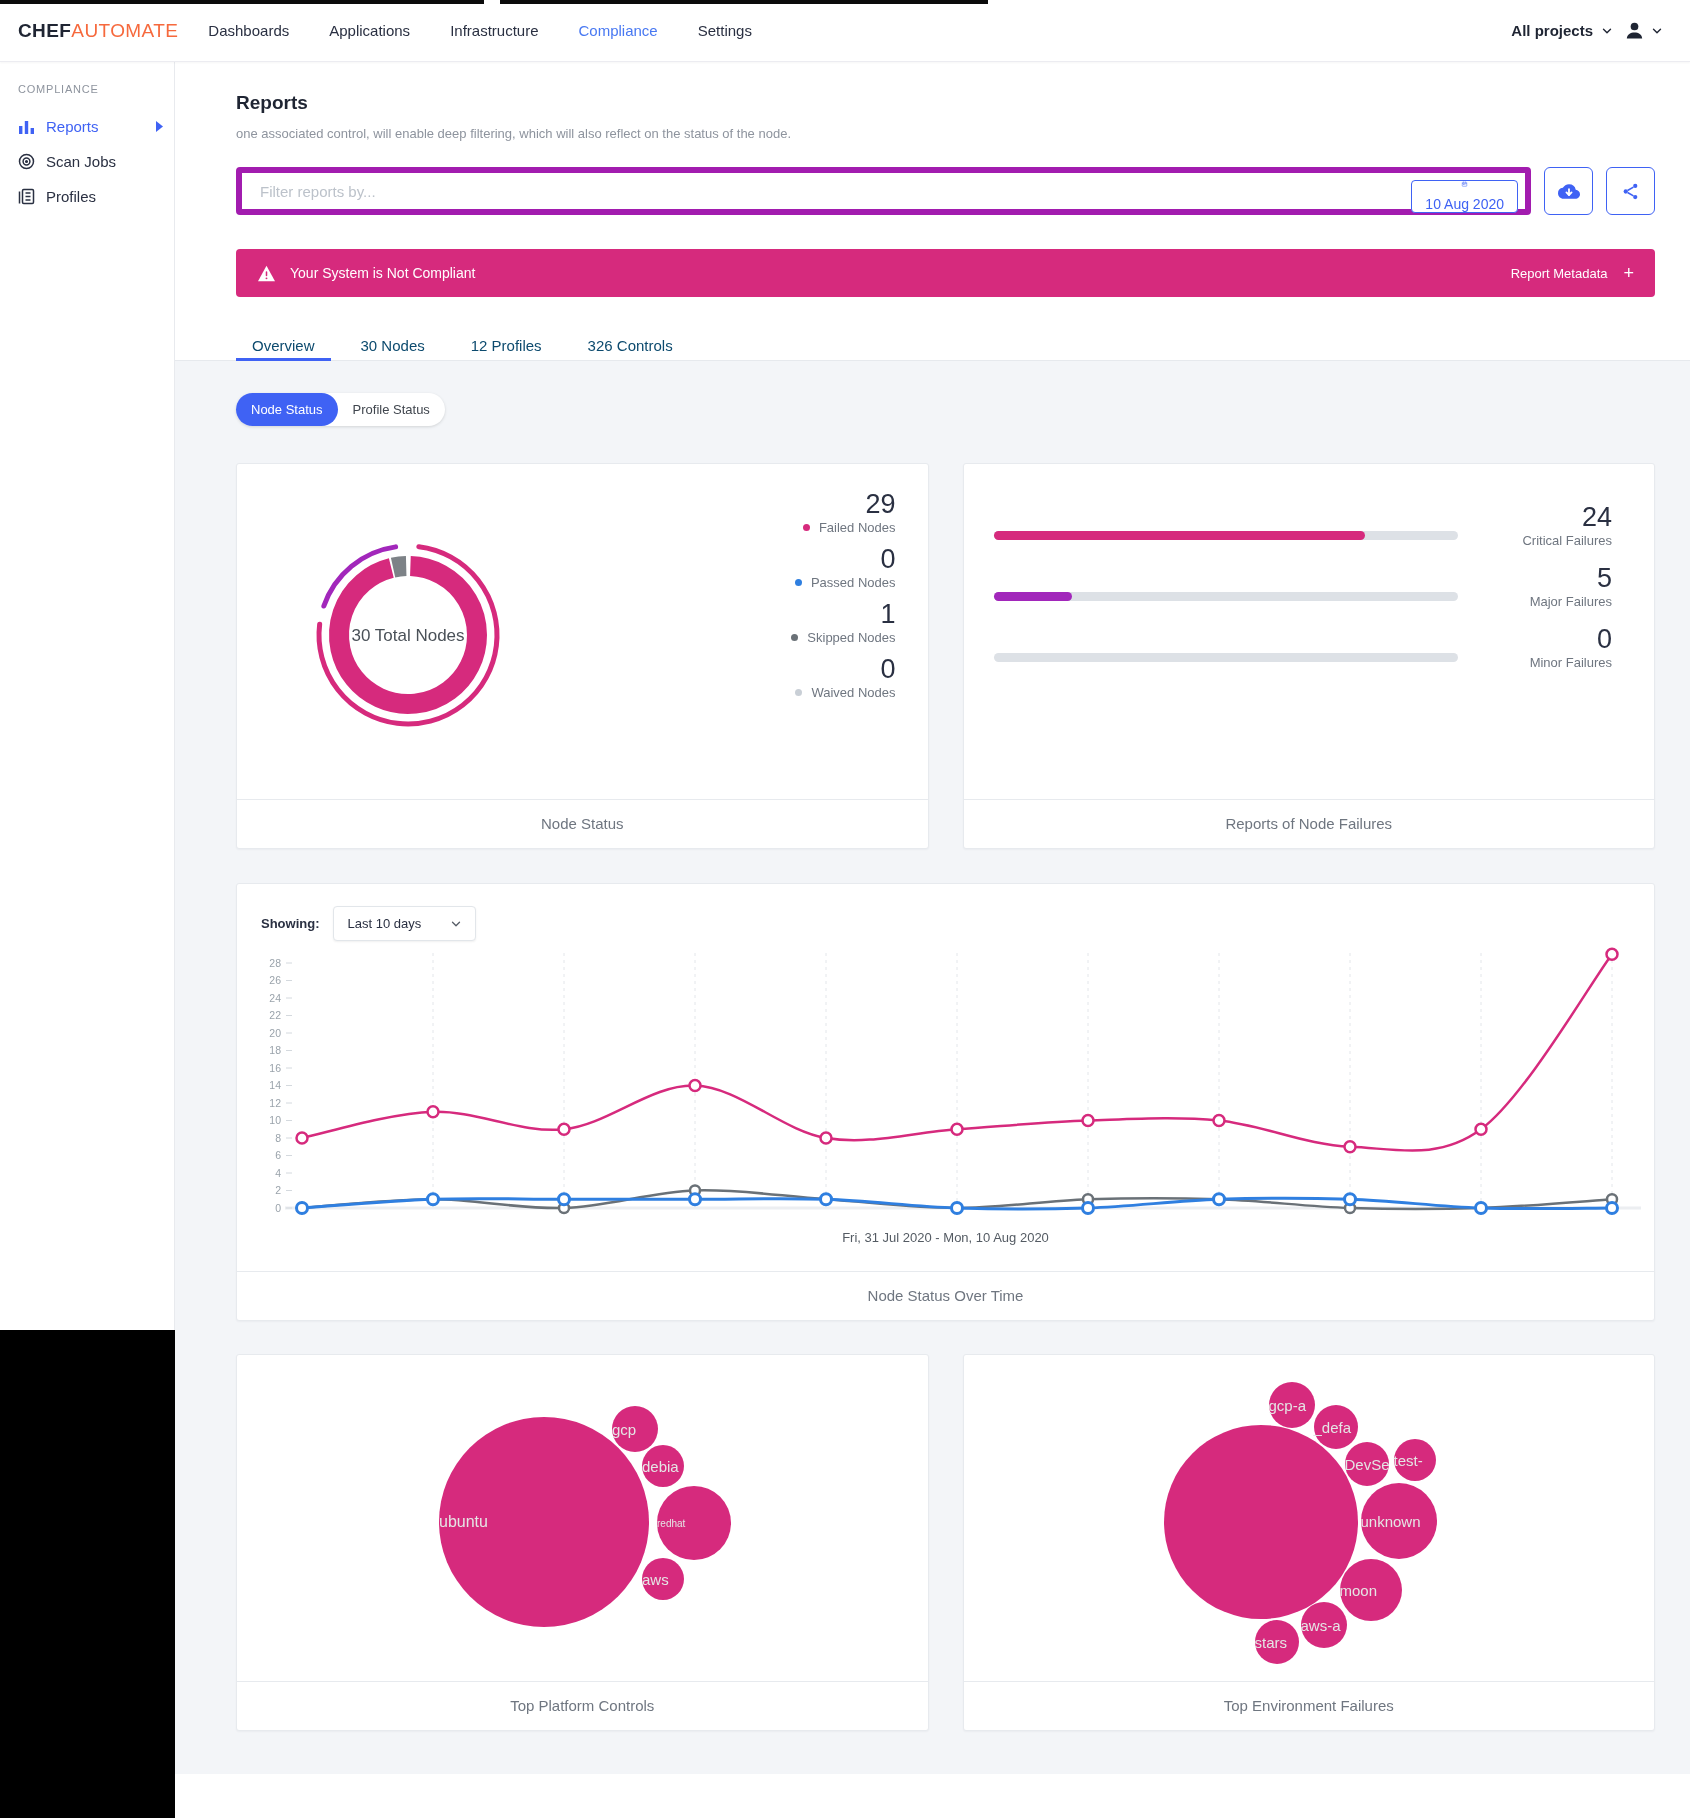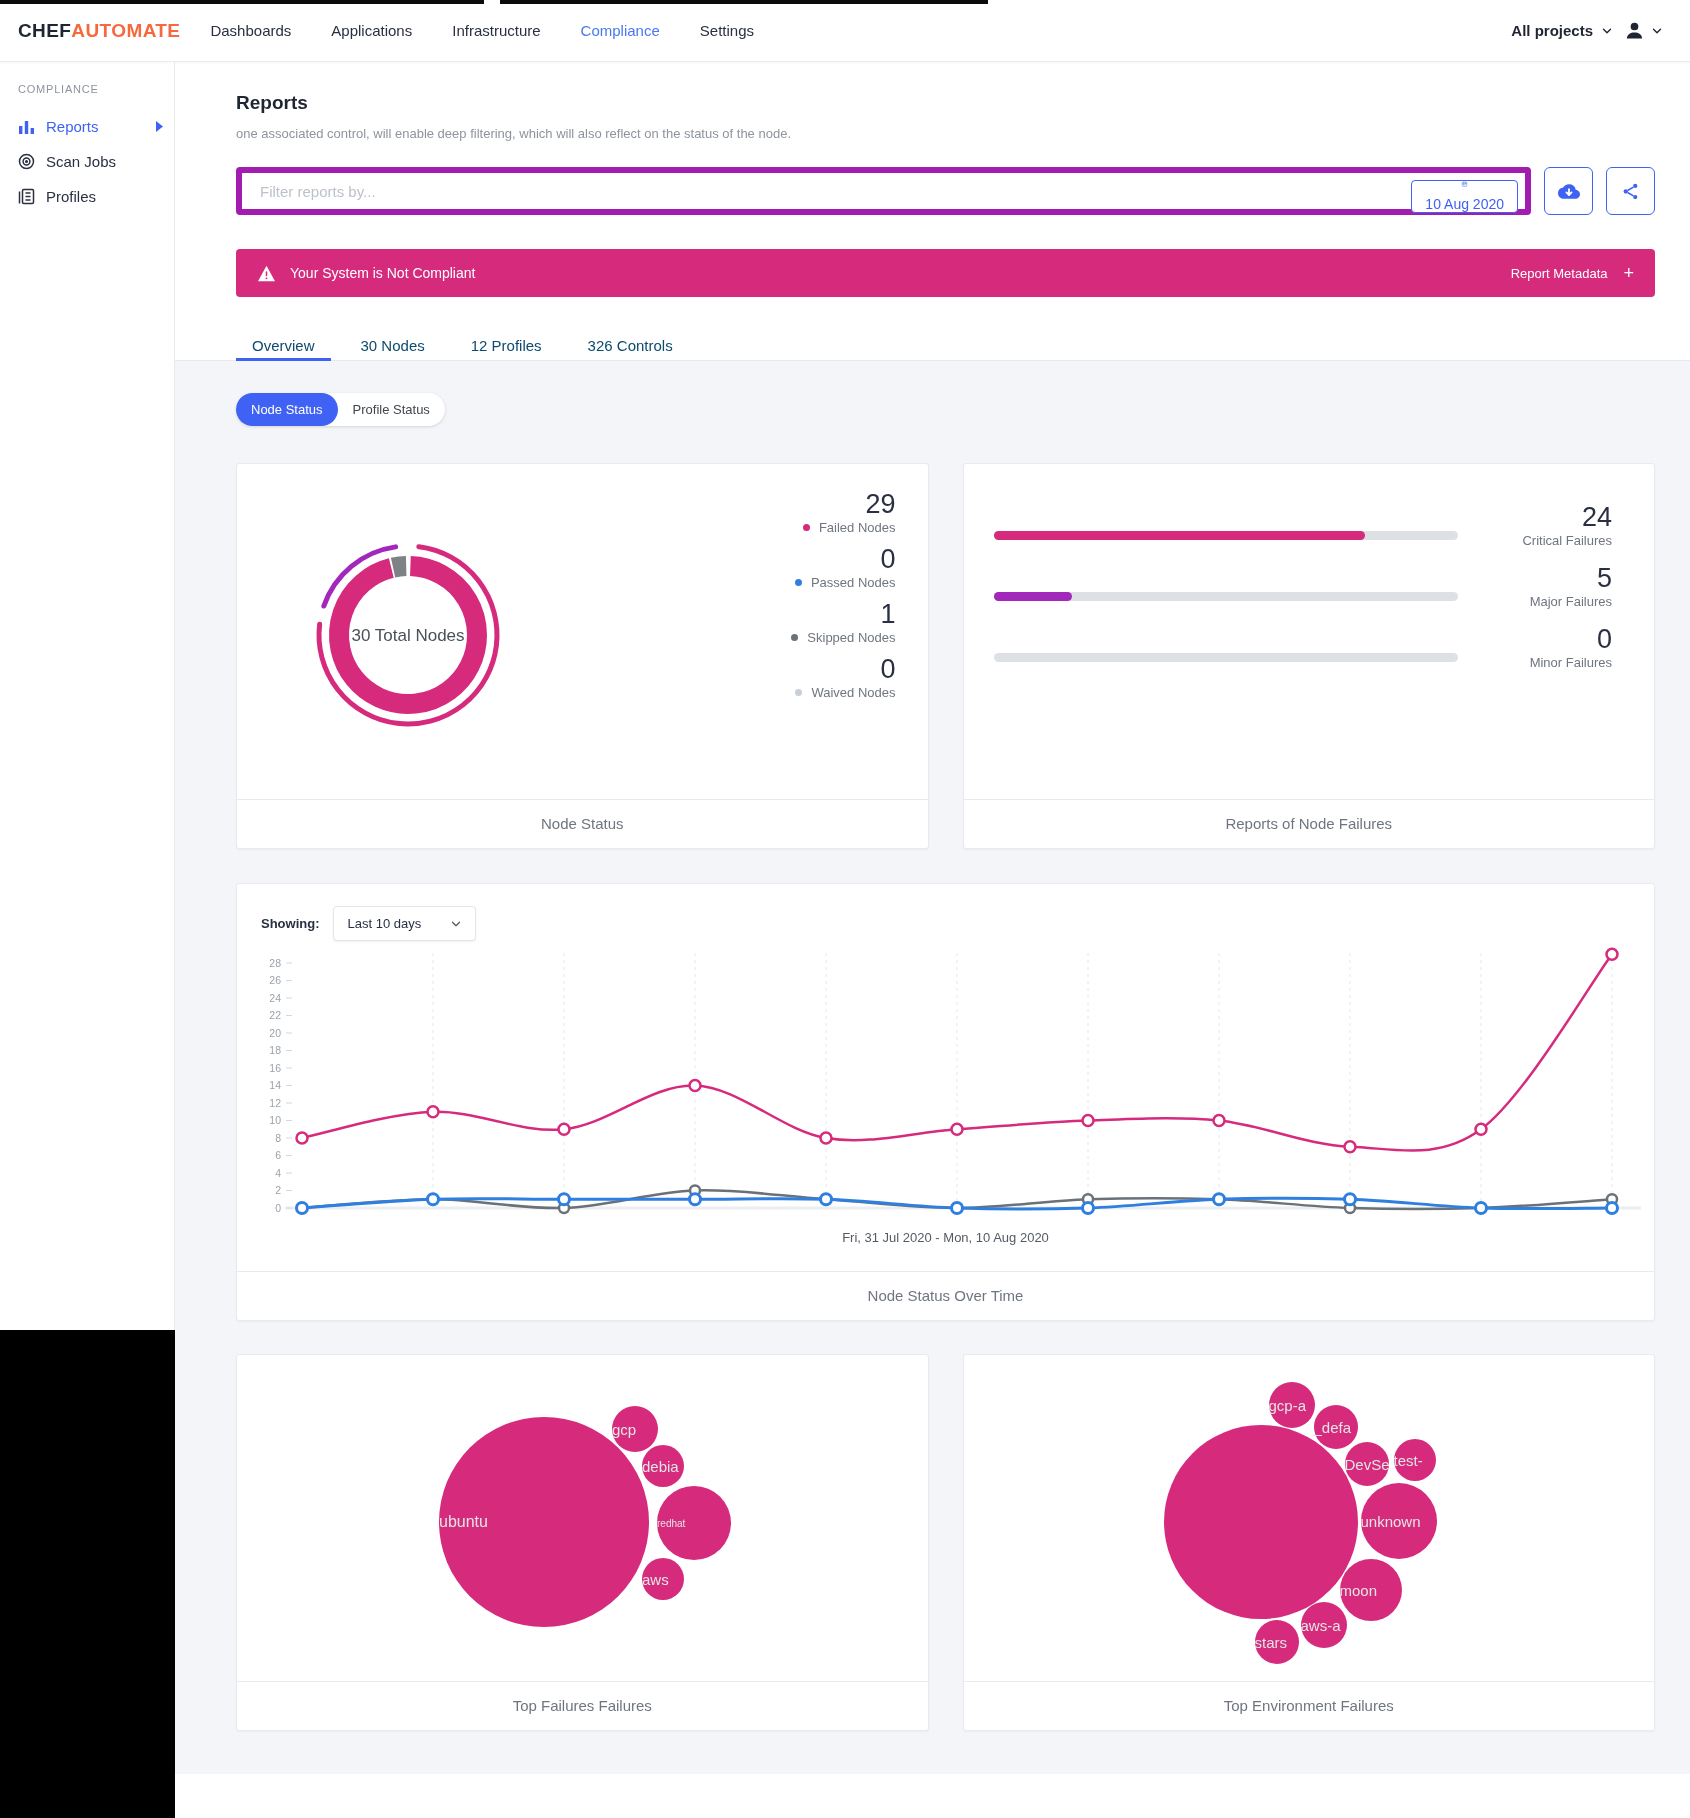--- a/index.html
+++ b/index.html
@@ -10,21 +10,21 @@
   
   .artifact-top { position:absolute; top:0; left:0; width:988px; height:4px; background:#0b0b0b; z-index:40; }
   .artifact-notch { position:absolute; top:0; left:484px; width:16px; height:4px; background:#fff; z-index:41; }
   .artifact-bottom-left { position:absolute; top:1330px; left:0; width:175px; height:488px; background:#000; z-index:30; }
 
   
   .topbar { height:62px; background:#fff; display:flex; align-items:center; padding:0 26px 0 18px;
             border-bottom:1px solid #ececf1; box-shadow:0 1px 2px rgba(0,0,0,.04); position:relative; z-index:5; }
   .logo { font-size:19px; letter-spacing:.4px; white-space:nowrap; cursor:pointer; }
   .logo .chef { font-weight:800; color:#1f2533; }
-  .logo .automate { font-weight:700; color:#f6693d; }
+  .logo .automate { font-weight:400; color:#f6693d; }
   .nav { display:flex; gap:40px; margin-left:30px; }
   .nav-link { font-size:15px; color:#2a3042; cursor:pointer; }
   .nav-link.active { color:#4878f2; }
   .top-right { margin-left:auto; display:flex; align-items:center; gap:10px; }
   .projects { display:flex; align-items:center; gap:7px; font-size:15px; font-weight:700; color:#1f2533; cursor:pointer; }
   .user { display:flex; align-items:center; gap:5px; cursor:pointer; }
   .chev { width:14px; height:14px; }
 
   
   .layout { display:flex; align-items:flex-start; }
@@ -448,21 +448,21 @@
                 <div class="bubble" style="left:426px;top:111px;width:42px;height:42px;font-size:15px">
                   <span>debia</span>
                 </div>
                 <div class="bubble" style="left:457px;top:168px;width:74px;height:74px;font-size:10px">
                   <span>redhat</span>
                 </div>
                 <div class="bubble" style="left:426px;top:224px;width:42px;height:42px;font-size:15px">
                   <span>aws</span>
                 </div>
               </div>
-            <div class="card-footer">Top Failures Failures</div>
+            <div class="card-footer">Top Platform Controls</div>
           </div>
           <div class="card h-bot">
             <div class="bubble-body" id="bubbles-environment">
                 <div class="bubble" style="left:297px;top:167px;width:194px;height:194px;font-size:16px"></div>
                 <div class="bubble" style="left:328px;top:50px;width:46px;height:46px;font-size:15px">
                   <span>gcp-a</span>
                 </div>
                 <div class="bubble" style="left:372px;top:72px;width:44px;height:44px;font-size:15px">
                   <span>_defa</span>
                 </div>

